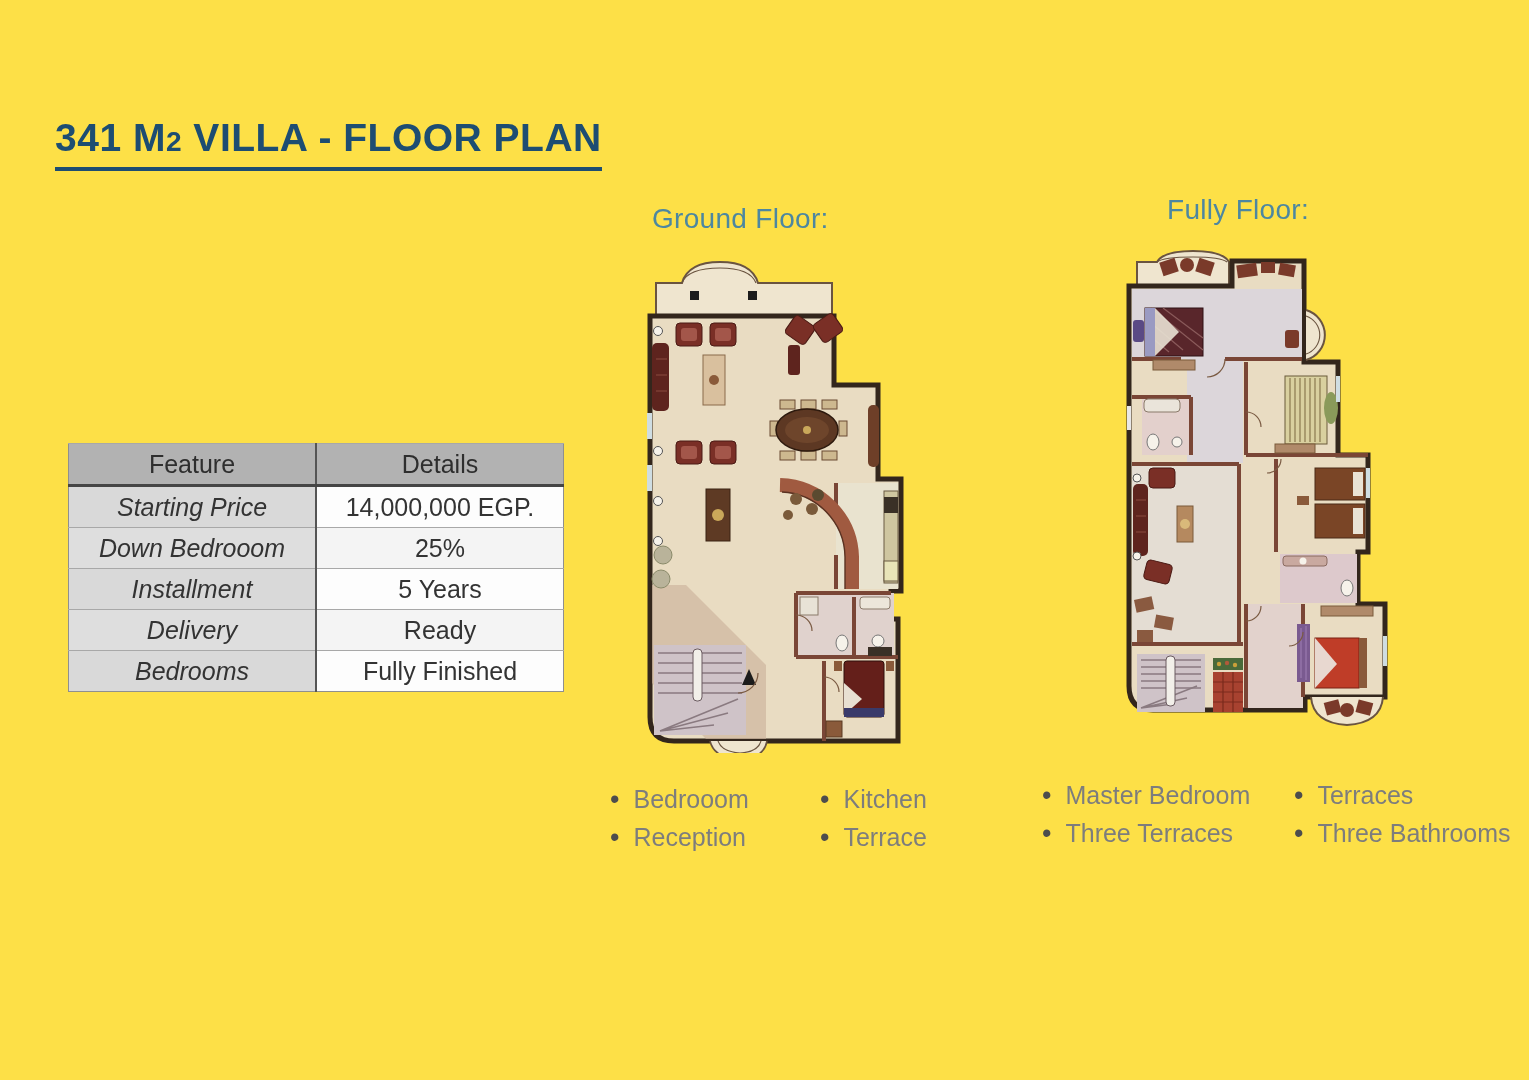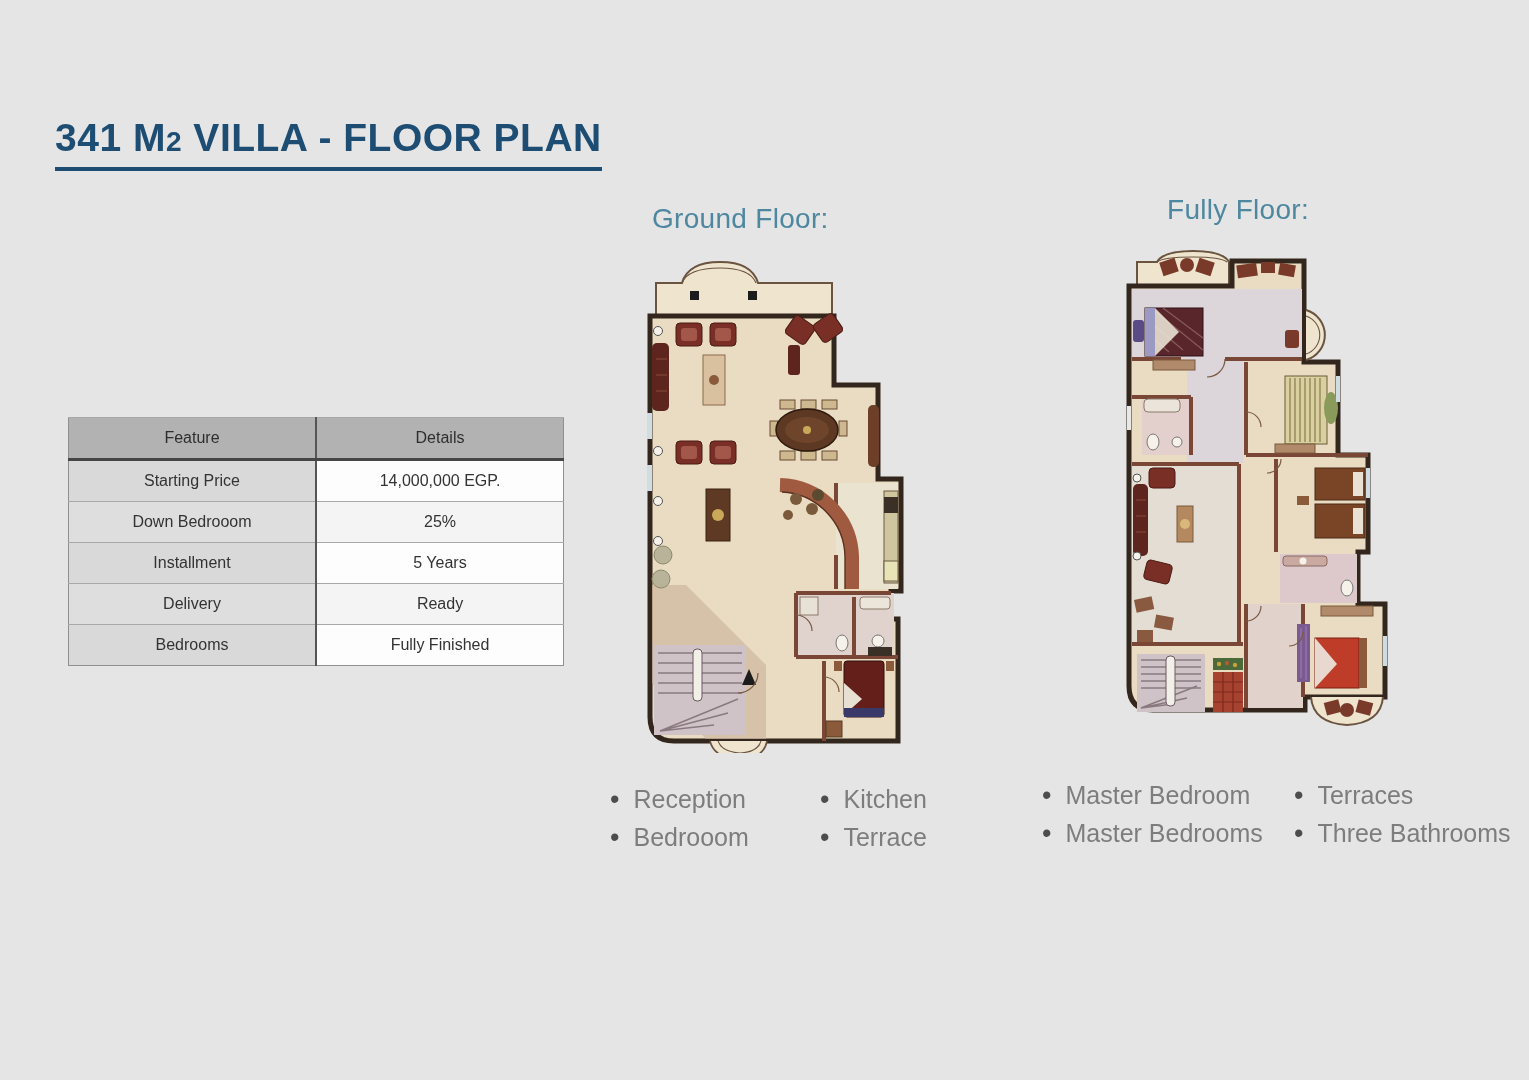--- a/index.html
+++ b/index.html
@@ -1,42 +1,42 @@
 <!DOCTYPE html>
 <html><head>
 <meta charset="utf-8">
 <style>
   html,body{margin:0;padding:0;background:#ffffff;}
   .page{
-    position:relative;width:1529px;height:1080px;background:#e5e5e5;
+    position:relative;width:1529px;height:1080px;background:#fde047;
     font-family:"Liberation Sans",sans-serif;overflow:hidden;
   }
   
   .title{
     position:absolute;left:55px;top:90px;
     font-size:39px;font-weight:bold;letter-spacing:.5px;
     color:#1d4d72;border-bottom:4px solid #1d4d72;padding-bottom:7px;
     white-space:nowrap;
   }
   .title .m2-sub{font-size:.72em;}
   
   .price-table{
-    position:absolute;left:68px;top:417px;width:492px;
+    position:absolute;left:68px;top:443px;width:492px;
     border-collapse:collapse;table-layout:fixed;
-    font-size:16px;color:#333333;
+    font-size:25px;color:#333333;
     border:1.5px solid #8f8f8f;
   }
   .price-table th,.price-table td{
     width:246px;height:40px;text-align:center;vertical-align:middle;
     border-top:1.5px solid #a8a8a8;font-weight:normal;padding:0;
   }
   .price-table th{background:#b2b2b2;color:#2e2e2e;}
   .price-table thead tr{border-bottom:3px solid #454545;}
   .price-table td:first-child,.price-table th:first-child{border-right:2.5px solid #555555;}
-  .price-table tbody td:first-child{background:#d9d9d9;}
+  .price-table tbody td:first-child{background:#d9d9d9;font-style:italic;}
   .price-table tbody tr:nth-child(odd) td:last-child{background:#fdfdfd;}
   .price-table tbody tr:nth-child(even) td:last-child{background:#f4f4f4;}
   .price-table tbody tr:nth-child(even) td:first-child{background:#dedede;}
   
   .floor-label{
     position:absolute;font-size:28px;color:#4d87a0;letter-spacing:.3px;white-space:nowrap;
   }
   #ground-label{left:652px;top:203px;}
   #first-label{left:1167px;top:194px;}
   
@@ -317,41 +317,41 @@
     <path d="M100,113 A18,18 0 0 1 82,131 M121,166 A15,15 0 0 1 136,181 M136,360 A15,15 0 0 1 121,375 M178,386 A14,14 0 0 1 164,400 M156,213 A14,14 0 0 1 142,227" fill="none" stroke="#7a5a42" stroke-width="1.2"></path>
 
     <rect x="211" y="130" width="4" height="26" fill="#cfdde2"></rect>
     <rect x="241" y="222" width="4" height="30" fill="#cfdde2"></rect>
     <rect x="258" y="390" width="4" height="30" fill="#cfdde2"></rect>
     <rect x="2" y="160" width="4" height="24" fill="#e8e8e8"></rect>
   </svg>
 
   <div class="bullets" id="gf-list-1">
     <div class="bullet-item">
+        <span>Bedrooom</span>
+      </div>
+    <div class="bullet-item">
         <span>Reception</span>
-      </div>
-    <div class="bullet-item">
-        <span>Bedrooom</span>
       </div>
   </div>
   <div class="bullets" id="gf-list-2">
     <div class="bullet-item">
         <span>Kitchen</span>
       </div>
     <div class="bullet-item">
         <span>Terrace</span>
       </div>
   </div>
 
   <div class="bullets" id="ff-list-1">
     <div class="bullet-item">
         <span>Master Bedroom</span>
       </div>
     <div class="bullet-item">
-        <span>Master Bedrooms</span>
+        <span>Three Terraces</span>
       </div>
   </div>
   <div class="bullets" id="ff-list-2">
     <div class="bullet-item">
         <span>Terraces</span>
       </div>
     <div class="bullet-item">
         <span>Three Bathrooms</span>
       </div>
   </div>

